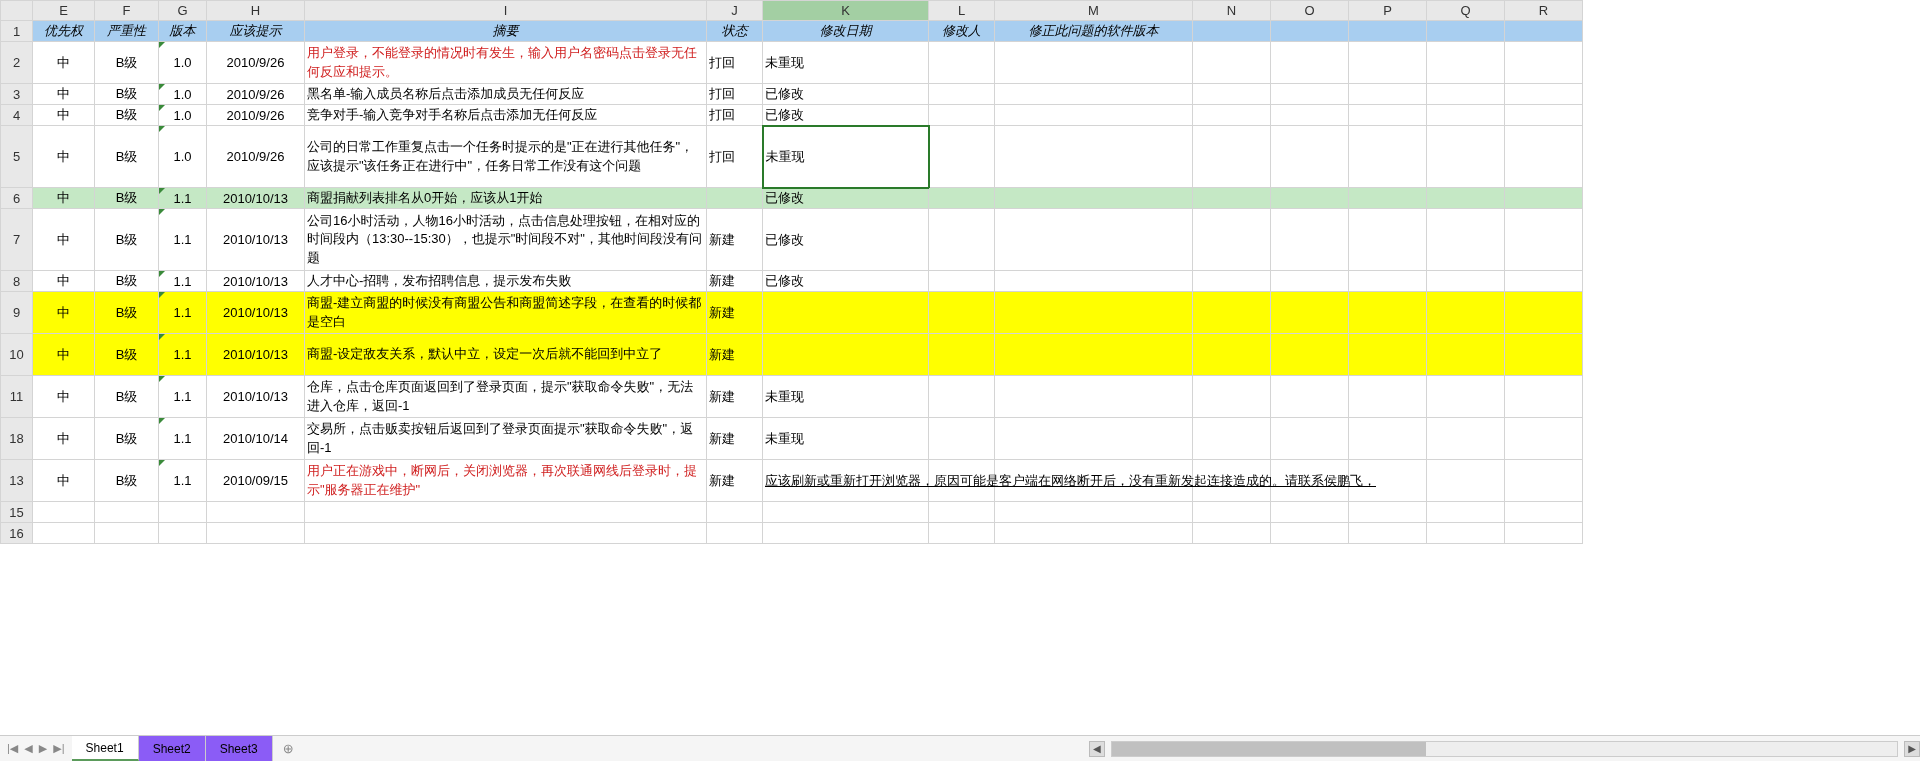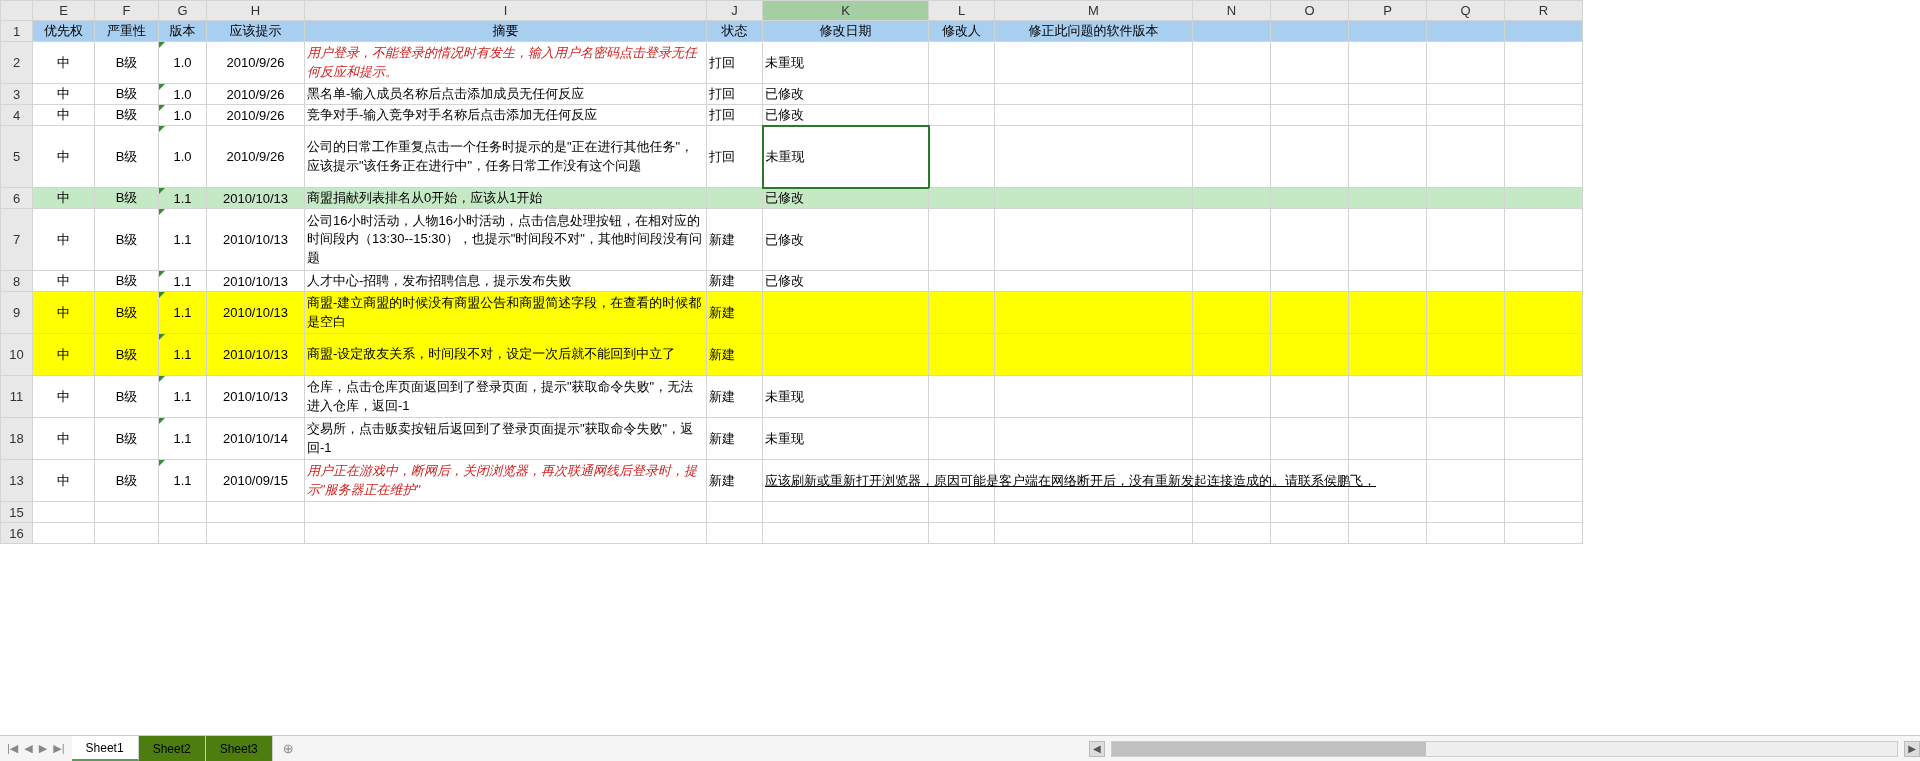--- a/index.html
+++ b/index.html
@@ -5,37 +5,37 @@
 * { margin: 0; padding: 0; box-sizing: border-box; }
 body { font-family: "Microsoft YaHei", SimSun, Arial, sans-serif; font-size: 13px; background: #fff; overflow: hidden; }
 .spreadsheet { width: 1920px; height: 761px; display: flex; flex-direction: column; }
 .grid-area { flex: 1; overflow: hidden; position: relative; }
 table { border-collapse: collapse; table-layout: fixed; }
 th, td { border: 1px solid #d4d4d4; height: 21px; vertical-align: middle; padding: 0 2px; overflow: hidden; white-space: nowrap; position: relative; }
 .col-headers th { background: #e8e8e8; text-align: center; font-weight: normal; color: #333; height: 20px; }
 .col-headers th.active { background: #a3cfa3; }
 .row-header { background: #e8e8e8; text-align: center; font-weight: normal; color: #333; width: 32px; }
 .corner { background: #e8e8e8; width: 32px; }
-.header-row td { background: #a8cef0; text-align: center; font-weight: normal; }
+.header-row td { background: #a8cef0; text-align: center; font-weight: normal; font-style: italic; }
 
 td.center { text-align: center; }
 td.left { text-align: left; }
 td.wrap { white-space: normal; line-height: 1.4; vertical-align: middle; }
-.red-text { color: #d02020; font-style: italic; }
+.red-text { color: #d02020; }
 .green-row td { background: #c5e8c5; }
 .yellow-row td { background: #ffff00; }
 .triangle { position: absolute; top: 0; left: 0; width: 0; height: 0; border-left: 6px solid #3a8a3a; border-bottom: 6px solid transparent; }
 
 .selected-cell { border: 2px solid #2a7a2a !important; background: #fff; }
 
 .tabs-bar { height: 26px; display: flex; align-items: center; border-top: 1px solid #ccc; background: #f5f5f5; }
 .tab-nav { display: flex; align-items: center; padding: 0 4px; }
 .tab-nav span { padding: 0 3px; color: #888; cursor: pointer; font-size: 11px; }
 .tabs { display: flex; height: 100%; justify-content: flex-end; }
-.tab { padding: 3px 14px; border-right: 1px solid #ccc; background: #4d7c0f; cursor: pointer; font-size: 12px; display:flex; align-items:center; }
+.tab { padding: 3px 14px; border-right: 1px solid #ccc; background: #8b5cf6; cursor: pointer; font-size: 12px; display:flex; align-items:center; }
 .tab.active { background: #fff; border-bottom: 2px solid #5b9b5b; }
 .tab-add { padding: 0 10px; color: #888; cursor: pointer; display:flex; align-items:center; }
 .hscroll { flex: 1; height: 16px; margin: 0 6px; background: #eee; position: relative; border:1px solid #ccc; }
 .hscroll-thumb { position: absolute; left: 0; top: 0; height: 100%; width: 40%; background: #c0c0c0; }
 .hscroll-arrow { width:16px; height:16px; background:#ddd; border:1px solid #bbb; display:flex; align-items:center; justify-content:center; font-size:10px; color:#555; cursor:pointer;}
 
 
 .c-rh { width: 32px; }
 .c-E { width: 62px; }
 .c-F { width: 64px; }
@@ -252,21 +252,21 @@
             <td class=" tall2"></td>
             <td class=" tall2"></td>
             <td class=" tall2"></td>
           </tr>
           <tr class="yellow-row">
             <th class="row-header tall2">10</th>
             <td class="center tall2">中</td>
             <td class="center tall2">B级</td>
             <td class="center tall2"><span class="triangle"></span>1.1</td>
             <td class="center tall2">2010/10/13</td>
-            <td class="left wrap tall2">商盟-设定敌友关系，时间段不对，设定一次后就不能回到中立了</td>
+            <td class="left wrap tall2">商盟-设定敌友关系，默认中立，设定一次后就不能回到中立了</td>
             <td class="left tall2">新建</td>
             <td class="left tall2"></td>
             <td class=" tall2"></td>
             <td class=" tall2"></td>
             <td class=" tall2"></td>
             <td class=" tall2"></td>
             <td class=" tall2"></td>
             <td class=" tall2"></td>
             <td class=" tall2"></td>
           </tr>

